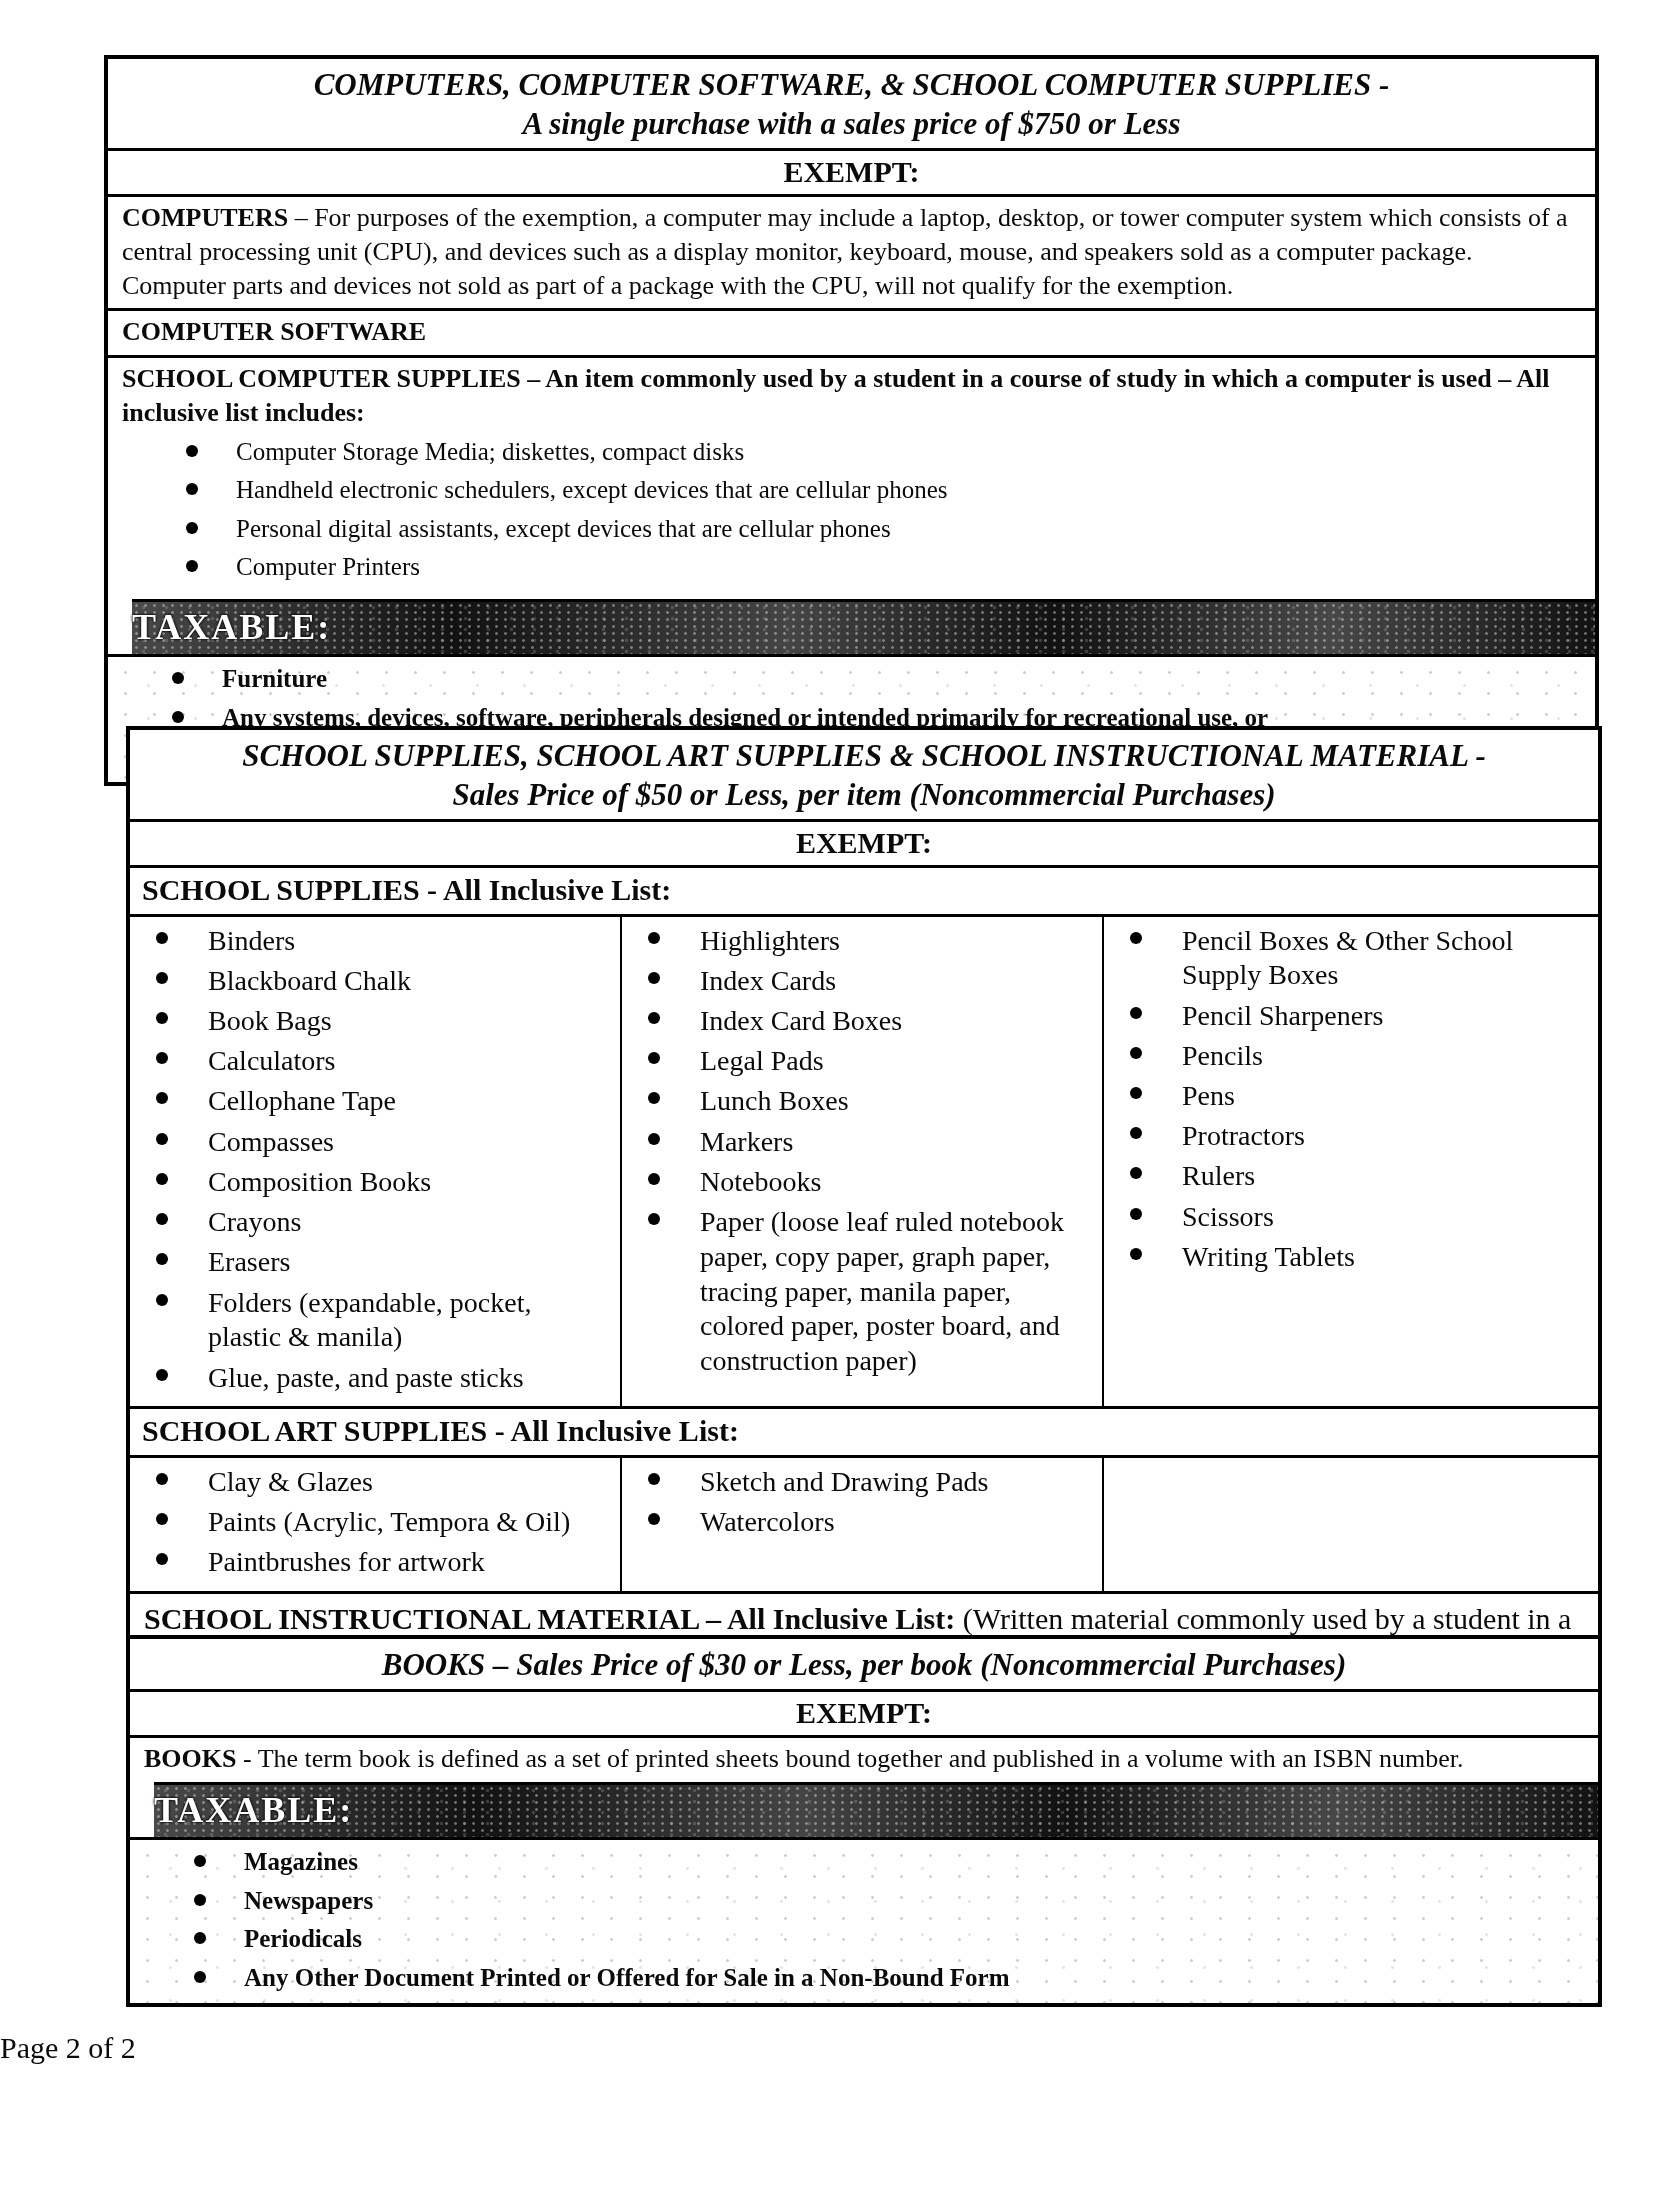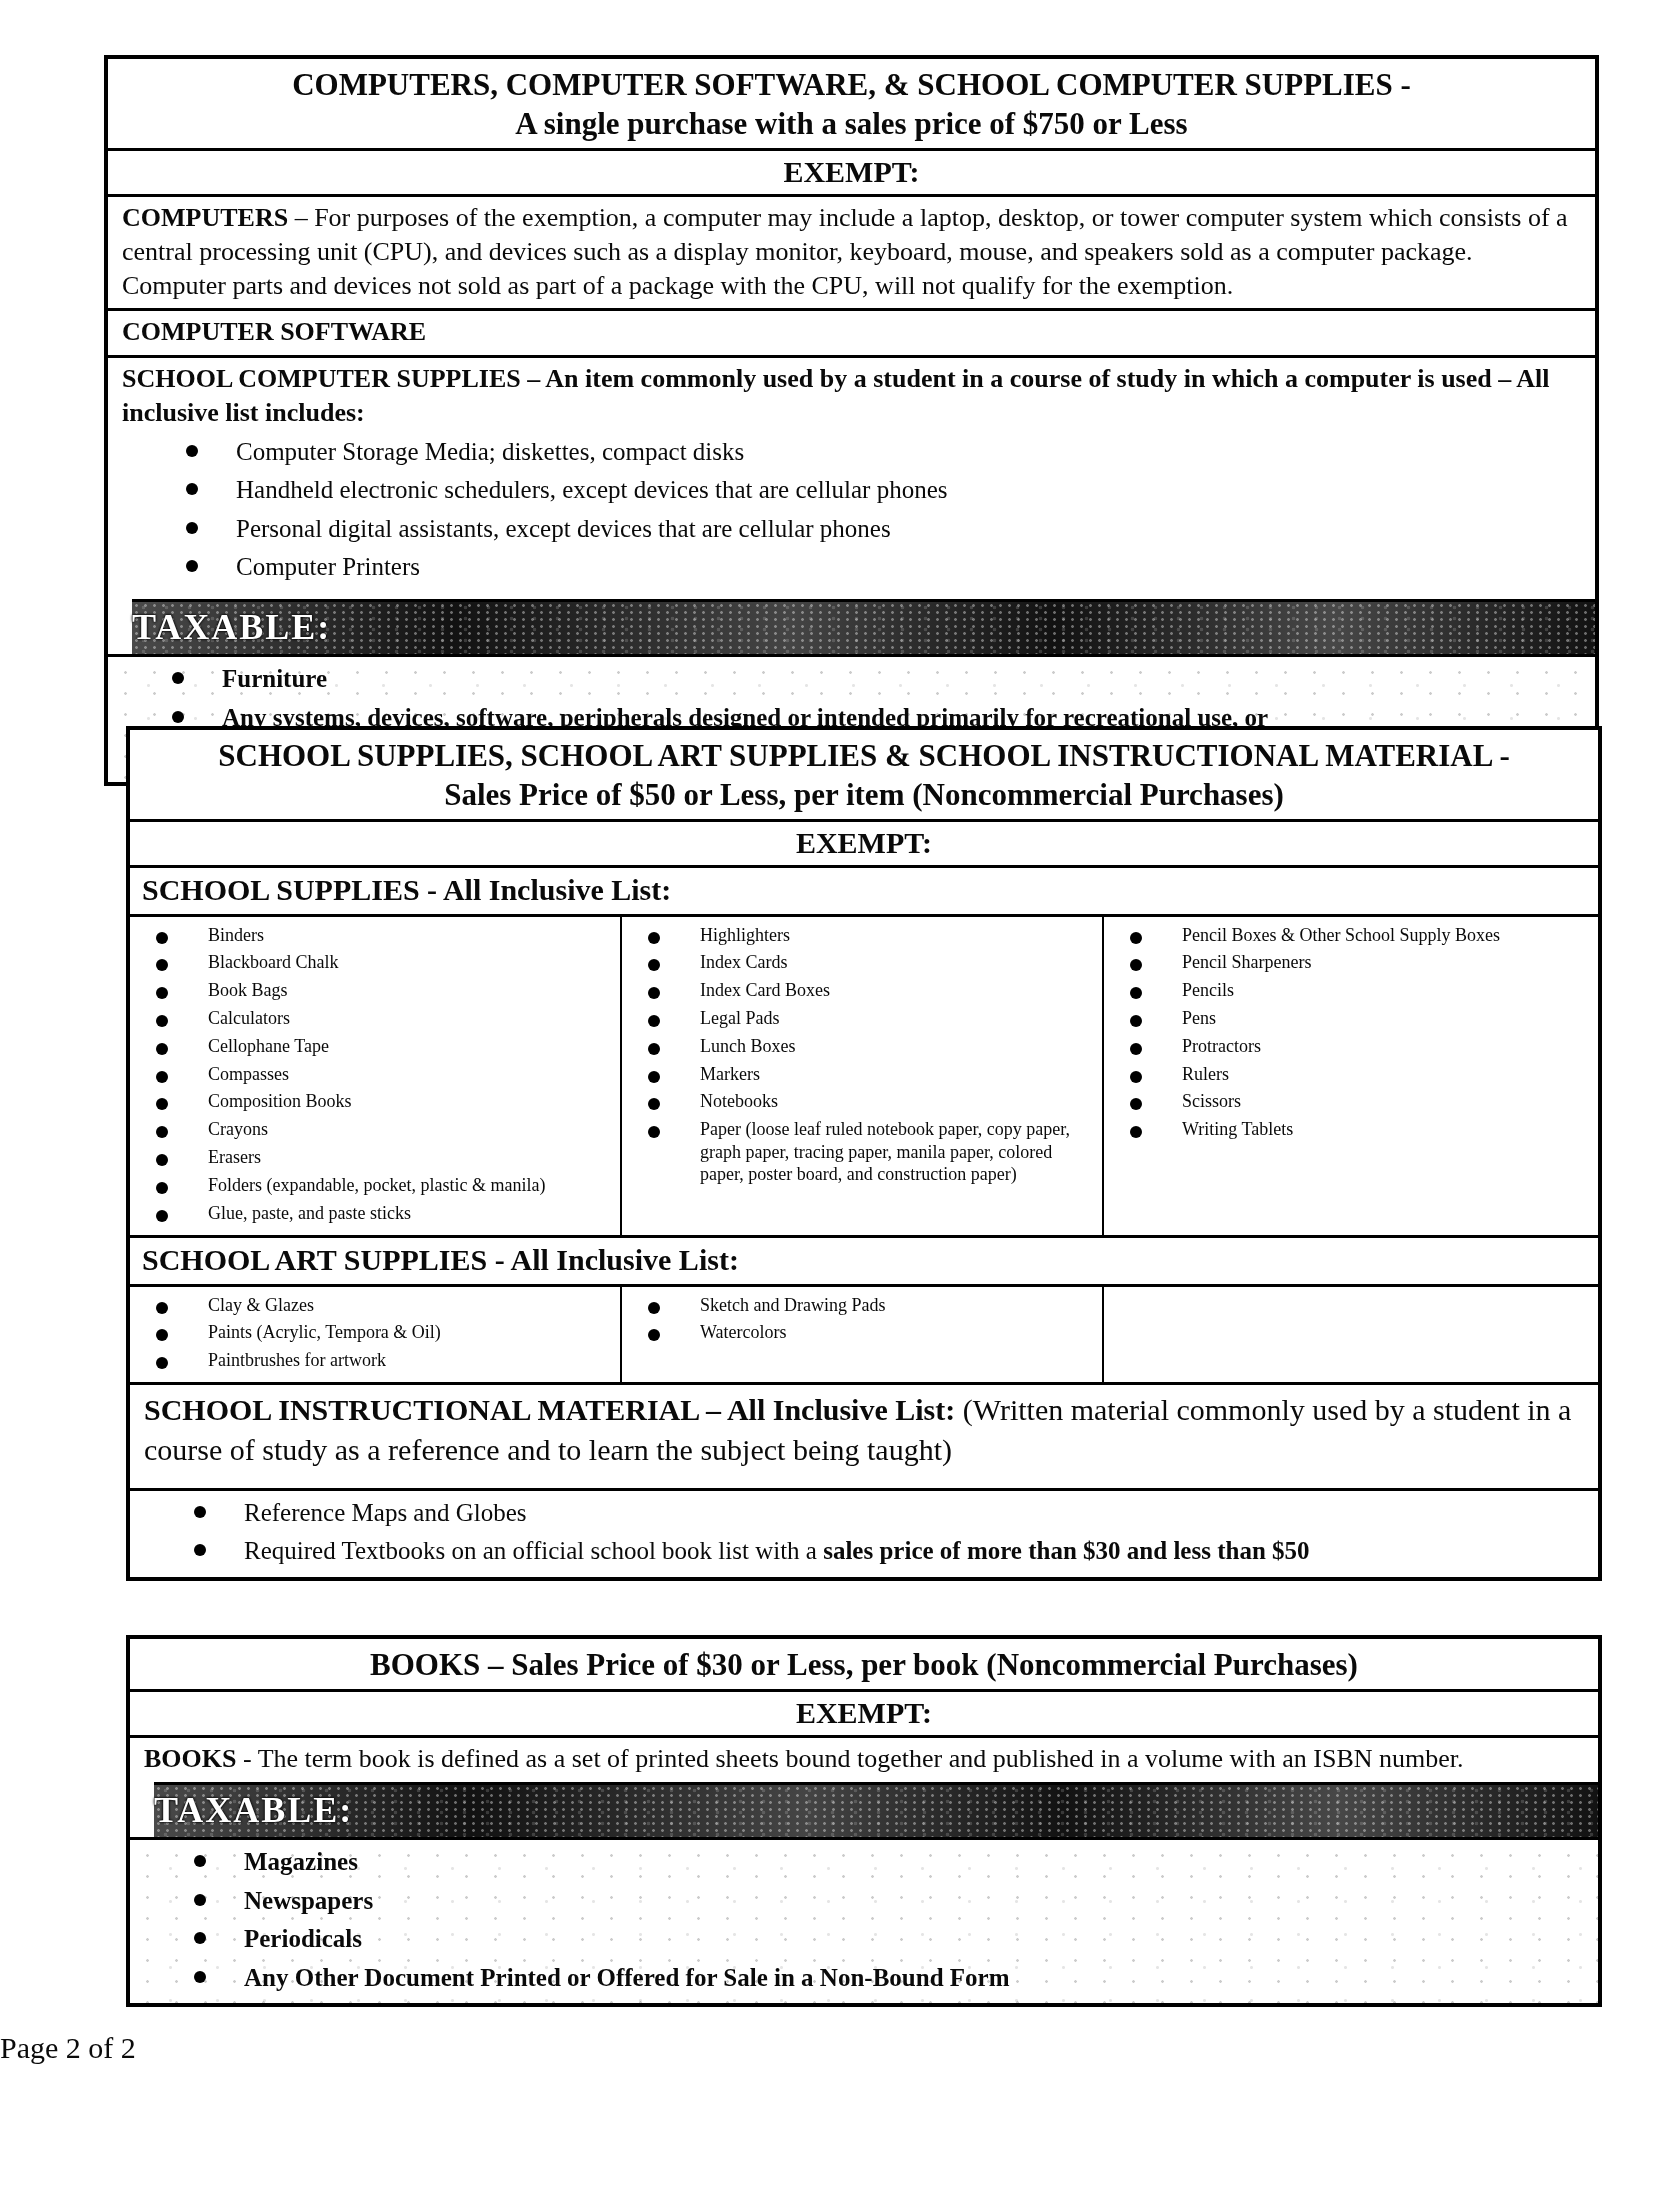--- a/index.html
+++ b/index.html
@@ -17,21 +17,21 @@
     background:#fff;
     box-sizing:border-box;
   }
   .tbl1{left:104px;top:55px;width:1495px;}
   .tbl2{left:126px;top:726px;width:1476px;}
   .tbl3{left:126px;top:1635px;width:1476px;}
   .row{border-top:3px solid #000;}
   .row:first-child{border-top:none;}
   .title{
     font-size:31px;font-weight:bold;line-height:1.26;
-    text-align:center;padding:6px 10px 5px;
+    text-align:center;padding:6px 10px 5px;font-style:italic;
   }
   .exempt{
     font-size:30px;font-weight:bold;text-align:center;
     padding:3px 10px 4px;line-height:1.2;
   }
   .para{
     font-size:26px;line-height:1.3;
     padding:4px 16px 6px 14px;
   }
   .lead{font-weight:bold;}
@@ -53,21 +53,21 @@
     flex:none;width:12px;height:12px;border-radius:50%;
     background:#000;margin:9px 38px 0 64px;
   }
   ul.blist.bold li{font-weight:bold;}
   .txt{display:inline-block;padding-right:20px;}
   
   .cols{display:grid;grid-template-columns:490px 482px 1fr;}
   .col{box-sizing:border-box;padding:4px 0 8px;}
   .col + .col{border-left:2px solid #000;}
   .col ul.blist{padding:0;}
-  .col ul.blist li{padding:2.5px 0 3px;font-size:18px;line-height:1.24;}
+  .col ul.blist li{padding:2.5px 0 3px;font-size:28px;line-height:1.24;}
   .col .blt{margin:8px 40px 0 26px;}
   
   .band{
     position:relative;
     font-size:36px;font-weight:bold;letter-spacing:2px;
     color:#ffffff;text-align:left;
     padding:5px 0 6px;line-height:1.15;
     background-color:#121212;
     background-image:
       radial-gradient(circle, rgba(255,255,255,0.38) 1px, transparent 1.7px),

